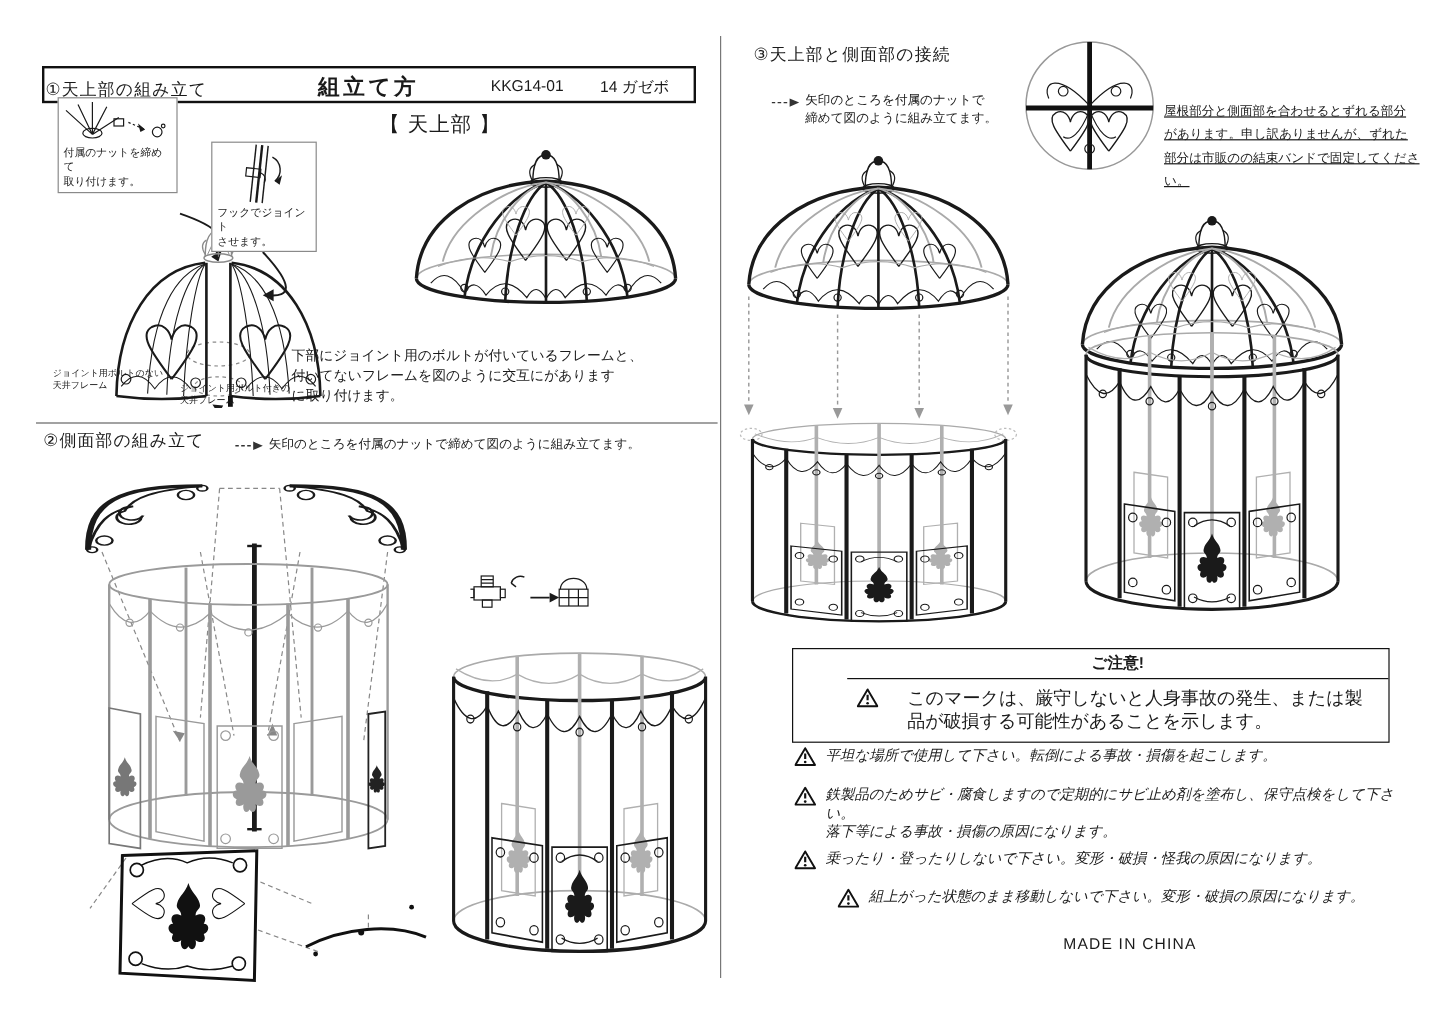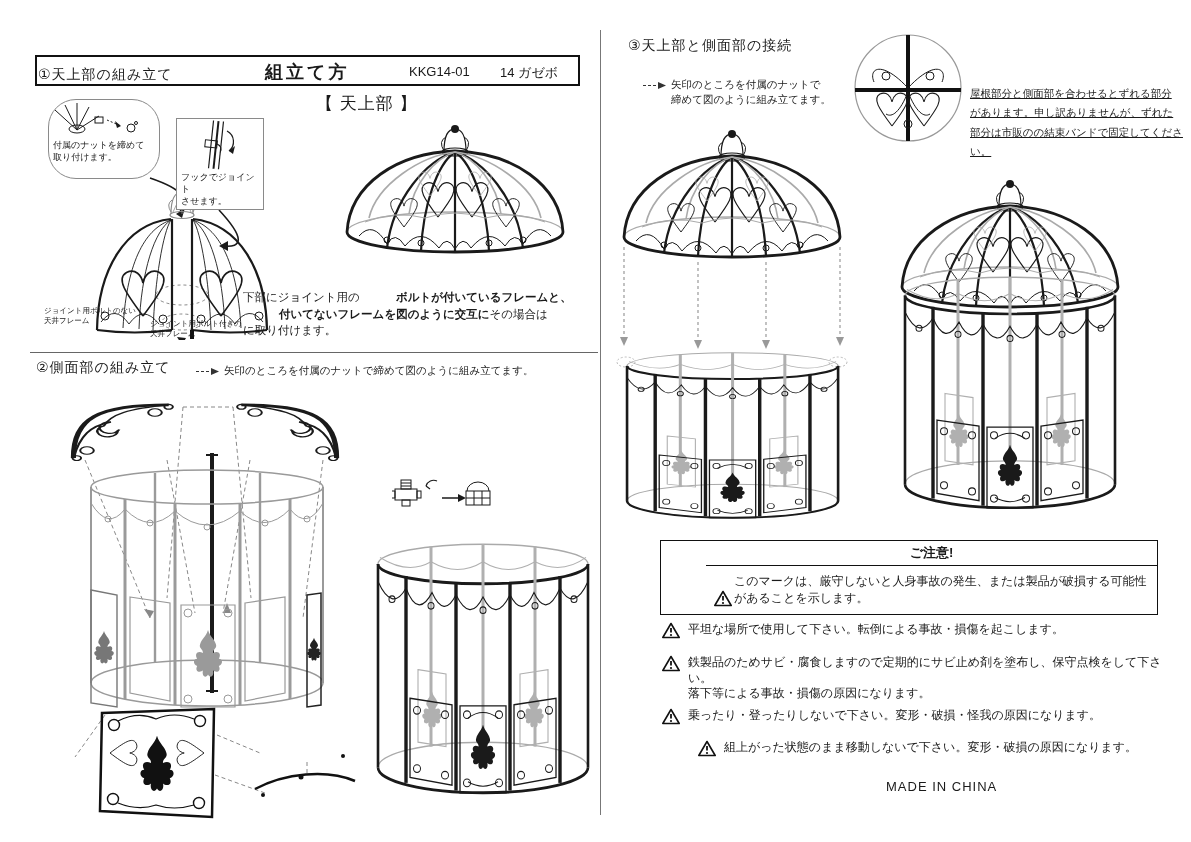--- a/index.html
+++ b/index.html
@@ -20,34 +20,34 @@
   .title-product { position:absolute; left:463px; top:7px; font-size:13px; }
 
   .sec-heading { font-size:14px; letter-spacing:1px; }
 
   .callout { border:1px solid #8a8a8a; background:#fff; }
   .callout .txt { font-size:9px; line-height:1.35; padding:1px 4px; }
 
   .tiny-label { font-size:7.5px; line-height:1.3; }
 
   .note-bold-para { font-size:11.5px; line-height:1.45; }
-  .note-bold-para b { font-weight:bold;margin-left:36px; }
+  .note-bold-para b { font-weight:normal; }
 
   .plain-note { font-size:10.5px; line-height:1.4; }
   .arrow-note { display:flex; align-items:flex-start; gap:4px; }
   .arrow-note .dash-arrow { margin-top:4px; flex:0 0 auto; }
 
   .divider-h { height:1px; background:#666; }
   .divider-v { width:1px; background:#777; }
 
   
   .notice-box { left:660px; top:540px; width:498px; border:1.5px solid #111; background:#fff;padding-left:45px; }
   .notice-head { border-bottom:1.5px solid #111; text-align:center; font-weight:bold; font-size:13px; padding:3px 0; }
-  .notice-body { display:flex; align-items:flex-end; gap:2px; padding:7px 8px; font-size:12px; }
-  .warn-row { display:flex; align-items:flex-start; gap:8px; font-size:12px; line-height:1.3; }
+  .notice-body { display:flex; align-items:flex-start; gap:24px; padding:7px 8px; font-size:15px; }
+  .warn-row { display:flex; align-items:flex-start; gap:8px; font-size:12px; line-height:1.3;font-style:italic; }
   .warn-ic { flex:0 0 auto; margin-top:0px; }
   .footer-origin { font-size:13px; letter-spacing:1px; }
 
   .caption { font-size:17px; letter-spacing:1px; }
 </style>
 </head>
 <body>
 
 <svg width="0" height="0" style="position:absolute" aria-hidden="true">
   <defs>
@@ -193,21 +193,21 @@
     <use href="#heartP" transform="translate(186,196) scale(1.5)" stroke-width="1.1"></use>
     <circle cx="70" cy="226" r="4" stroke-width="1"></circle>
     <circle cx="128" cy="229" r="4" stroke-width="1"></circle>
     <circle cx="166" cy="229" r="4" stroke-width="1"></circle>
     <circle cx="224" cy="226" r="4" stroke-width="1"></circle>
     <rect x="155" y="240" width="4" height="9" fill="#111" stroke="none"></rect>
     <path d="M168,252 C160,260 148,258 144,250" stroke-width="1.4"></path>
     <polygon points="142,247 151,248 147,255" fill="#1a1a1a" stroke="none"></polygon>
   </svg>
 
-  <div class="abs callout" style="left:48px; top:99px; width:112px; height:80px;border-radius:28px;">
+  <div class="abs callout" style="left:48px; top:81px; width:100px; height:80px;">
     <svg width="106" height="38" viewBox="0 0 106 38" fill="none" stroke="#1a1a1a">
       <path d="M28,30 L6,10 M28,30 L16,5 M28,30 L28,3 M28,30 L40,7 M28,30 L50,16" stroke-width="1"></path>
       <ellipse cx="28" cy="29" rx="8" ry="4" stroke-width="1"></ellipse>
       <rect x="46" y="17" width="8" height="6" stroke-width="1"></rect>
       <path d="M58,20 L72,26" stroke-dasharray="2,2" stroke-width="1"></path>
       <polygon points="72,26 66,21 68,28" fill="#1a1a1a" stroke="none"></polygon>
       <circle cx="82" cy="28" r="4" stroke-width="1"></circle>
       <circle cx="87" cy="23" r="1.5" stroke-width="1"></circle>
     </svg>
     <div class="txt preline">付属のナットを締めて
@@ -235,21 +235,21 @@
   <div class="abs tiny-label preline" style="left:150px; top:319px; width:110px;">ジョイント用ボルト付きの
 天井フレーム</div>
 
   <div class="abs caption" style="left:316px; top:92px;">【 天上部 】</div>
   <svg class="abs" style="left:330px; top:120px;" width="250" height="145" viewBox="0 0 250 145" preserveAspectRatio="none">
     <use href="#domeD" transform="translate(5,2)" fill="none" stroke="#1a1a1a"></use>
   </svg>
 
   <p class="abs note-bold-para" style="left:243px; top:289px; width:345px;">
     <span>下部にジョイント用の</span><b>ボルトが付いているフレームと、</b><br>
-    <b>付いてないフレームを図のように交互に</b><span>その場合は</span><br>
+    <b>付いてないフレームを図のように交互に</b><span>があります</span><br>
     <span>に取り付けます。</span>
   </p>
 
   <div class="abs sec-heading" style="left:36px; top:359px;">②側面部の組み立て</div>
 
   <div class="abs arrow-note" style="left:196px; top:363px; width:400px;">
     <svg class="dash-arrow" width="24" height="9" viewBox="0 0 24 9">
       <line x1="0" y1="4.5" x2="15" y2="4.5" stroke="#333" stroke-width="1.2" stroke-dasharray="3,2"></line>
       <polygon points="15,1 23,4.5 15,8" fill="#333"></polygon>
     </svg>

